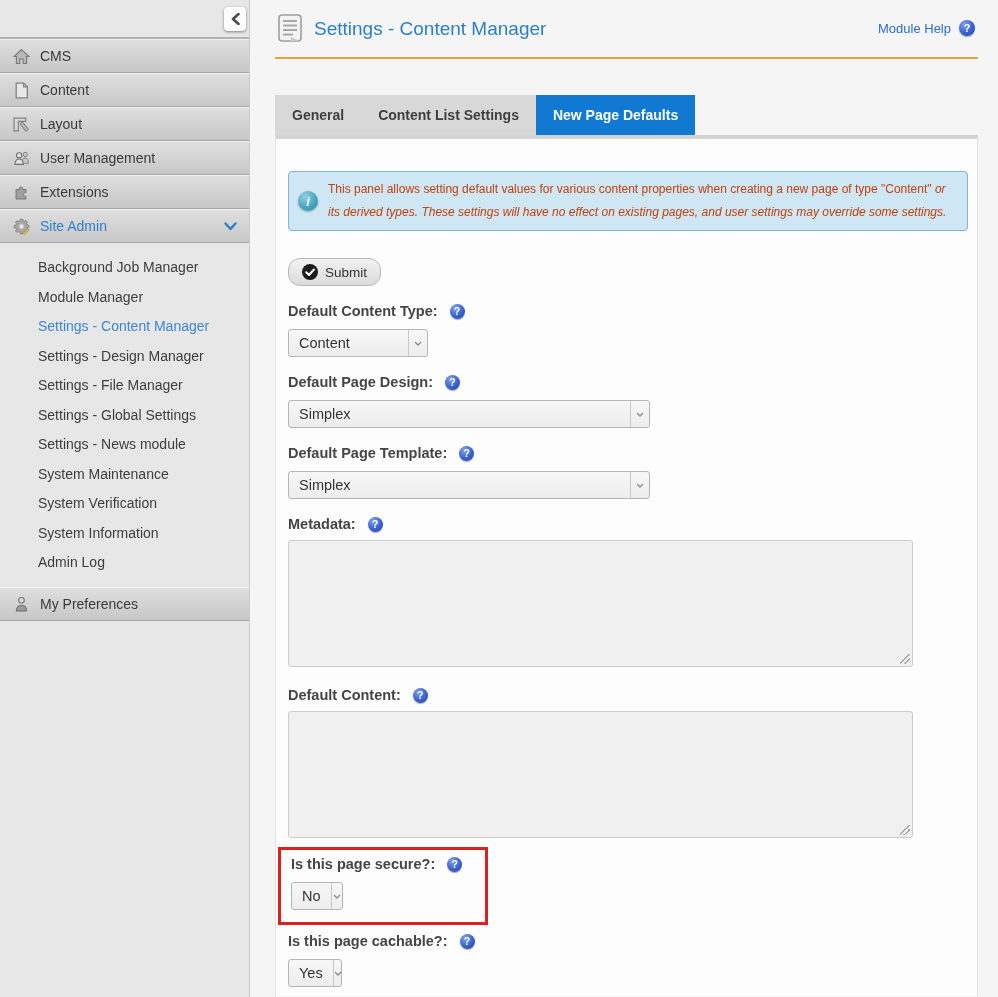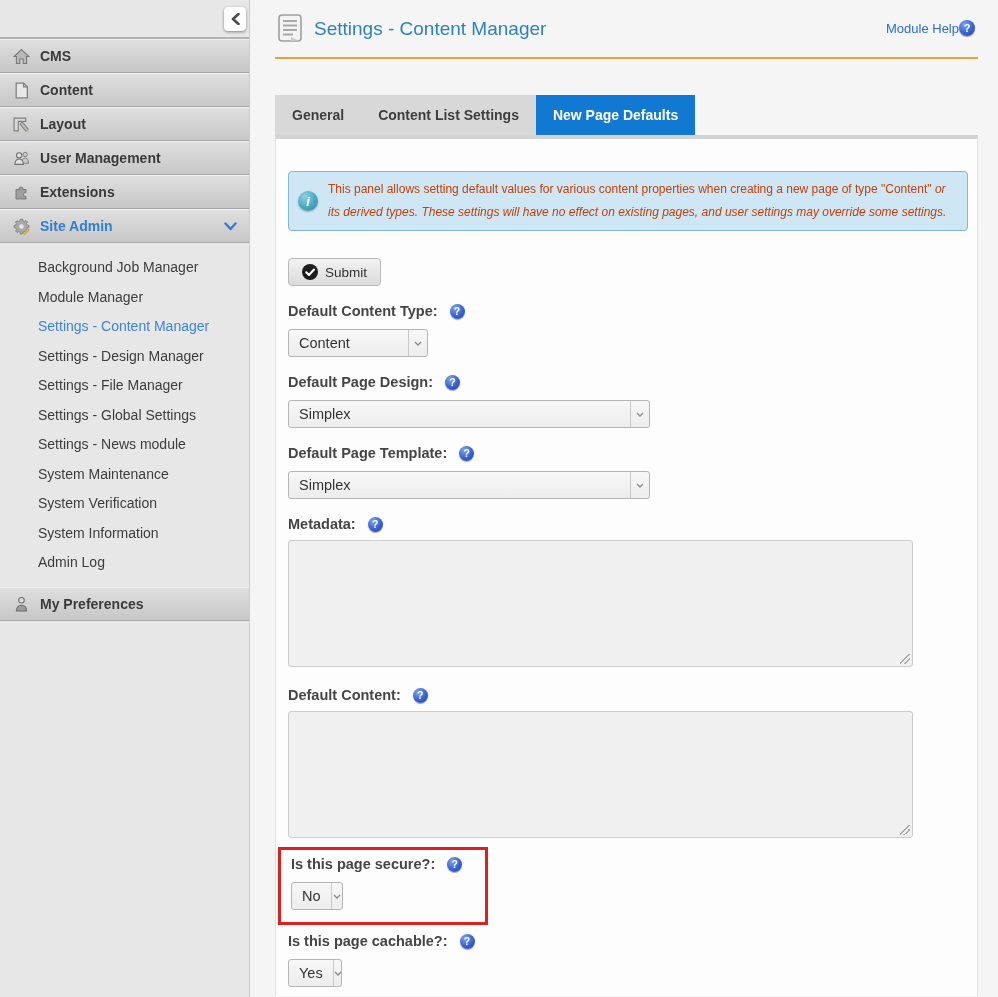--- a/index.html
+++ b/index.html
@@ -7,35 +7,35 @@
   body { font-family:"Liberation Sans", sans-serif; background:#f5f5f5; }
   .screen { position:relative; width:998px; height:997px; display:flex; }
 
   
   .sidebar { width:250px; height:997px; background:#e7e7e7; border-right:1px solid #cccccc; flex:0 0 250px; }
   .sb-top { position:relative; height:39px; background:#e7e7e7; border-bottom:2px solid #b2b2b2; }
   .collapse-btn { position:absolute; right:3px; top:7px; width:22px; height:24px; background:#fcfcfc;
       border-radius:4px; box-shadow:0 1px 3px rgba(0,0,0,.45); display:flex; align-items:center; justify-content:center; cursor:pointer; }
   .menu-item { height:34px; display:flex; align-items:center; padding:0 12px;
       background:linear-gradient(#dfdfdf,#c7c7c7); border-top:1px solid #f1f1f1; border-bottom:1px solid #a8a8a8;
-      font-weight:bold; font-size:14px; color:#3a3a3a; cursor:pointer; }
+      font-weight:normal; font-size:14px; color:#3a3a3a; cursor:pointer; }
   .menu-item .mi-icon { width:19px; height:19px; margin-right:9px; display:flex; align-items:center; justify-content:center; }
   .menu-item .mi-label { flex:1; }
   .menu-item.active-parent .mi-label { color:#2f7fd0; }
   .submenu { list-style:none; padding:10px 0 9px 0; background:#e7e7e7; }
   .submenu li { height:29.5px; line-height:29.5px; padding-left:38px; font-size:14px; color:#3d3d3d;
       cursor:pointer; white-space:nowrap; }
   .submenu li.active { color:#3d85d6; }
 
   
   .main { position:relative; width:748px; height:997px; background:#f5f5f5; }
   .main-header { position:relative; height:57px; display:flex; align-items:center; padding-left:28px; }
   .title-icon { width:24px; height:30px; margin-right:12px; }
   .page-title { font-size:19px; color:#2e80c4; }
-  .module-help { position:absolute; right:23px; top:20px; display:flex; align-items:center; gap:0;
+  .module-help { position:absolute; right:23px; top:20px; display:flex; align-items:center; gap:8px;
       color:#2a6fd0; font-size:13px; cursor:pointer; }
   .orange-rule { height:2px; background:#e9a23b; margin:0 20px 0 25px; }
 
   .tabs { display:flex; margin:36px 0 0 25px; }
   .tab { height:40px; display:flex; align-items:center; padding:16px 17px; background:#d8d8d8;
       font-weight:bold; font-size:14px; color:#3e3e3e; cursor:pointer; }
   .tab.active { background:#1279d2; color:#ffffff; }
 
   .panel { margin-left:25px; width:703px; height:861px; background:#fdfdfd;
       border-top:4px solid #d4d4d4; border-left:1px solid #e2e2e2; border-right:1px solid #e2e2e2;
@@ -44,21 +44,21 @@
   .info-panel { margin-top:32px; width:680px; display:flex; align-items:center; gap:10px;
       background:#cfe7f5; border:1px solid #7fb6d6; border-radius:4px; padding:6px 16px 6px 9px; }
   .info-icon { flex:0 0 20px; width:20px; height:20px; border-radius:50%;
       background:radial-gradient(circle at 35% 28%, #8fd0e2 0%, #49a6c0 55%, #2d89a6 100%);
       color:#ffffff; font-weight:bold; font-style:italic; font-size:13px;
       display:flex; align-items:center; justify-content:center; box-shadow:0 1px 2px rgba(0,0,0,.3); }
   .info-text { font-size:12px; line-height:23px; color:#c2410c; }
   .info-text .it { font-style:italic; }
 
   .submit-btn { margin-top:27px; height:28px; display:inline-flex; align-items:center; gap:7px; padding:0 13px;
-      background:linear-gradient(#f2f2f2,#dbdbdb); border:1px solid #b9b9b9; border-radius:4px;
+      background:linear-gradient(#f2f2f2,#dbdbdb); border:1px solid #b9b9b9; border-radius:12px;
       font-size:13.5px; color:#333333; cursor:pointer; }
   .check-icon { width:16px; height:16px; }
 
   .flabel { margin-top:17px; display:flex; align-items:center; gap:12px;
       font-weight:bold; font-size:14.5px; color:#454545; }
   .help-icon { width:15px; height:15px; border-radius:50%;
       background:radial-gradient(circle at 35% 28%, #7da3e8 0%, #3e66d2 50%, #1e3fae 100%);
       color:#ffffff; font-weight:bold; font-size:10.5px;
       display:flex; align-items:center; justify-content:center; cursor:pointer; box-shadow:0 1px 1px rgba(0,0,0,.35); }
 

